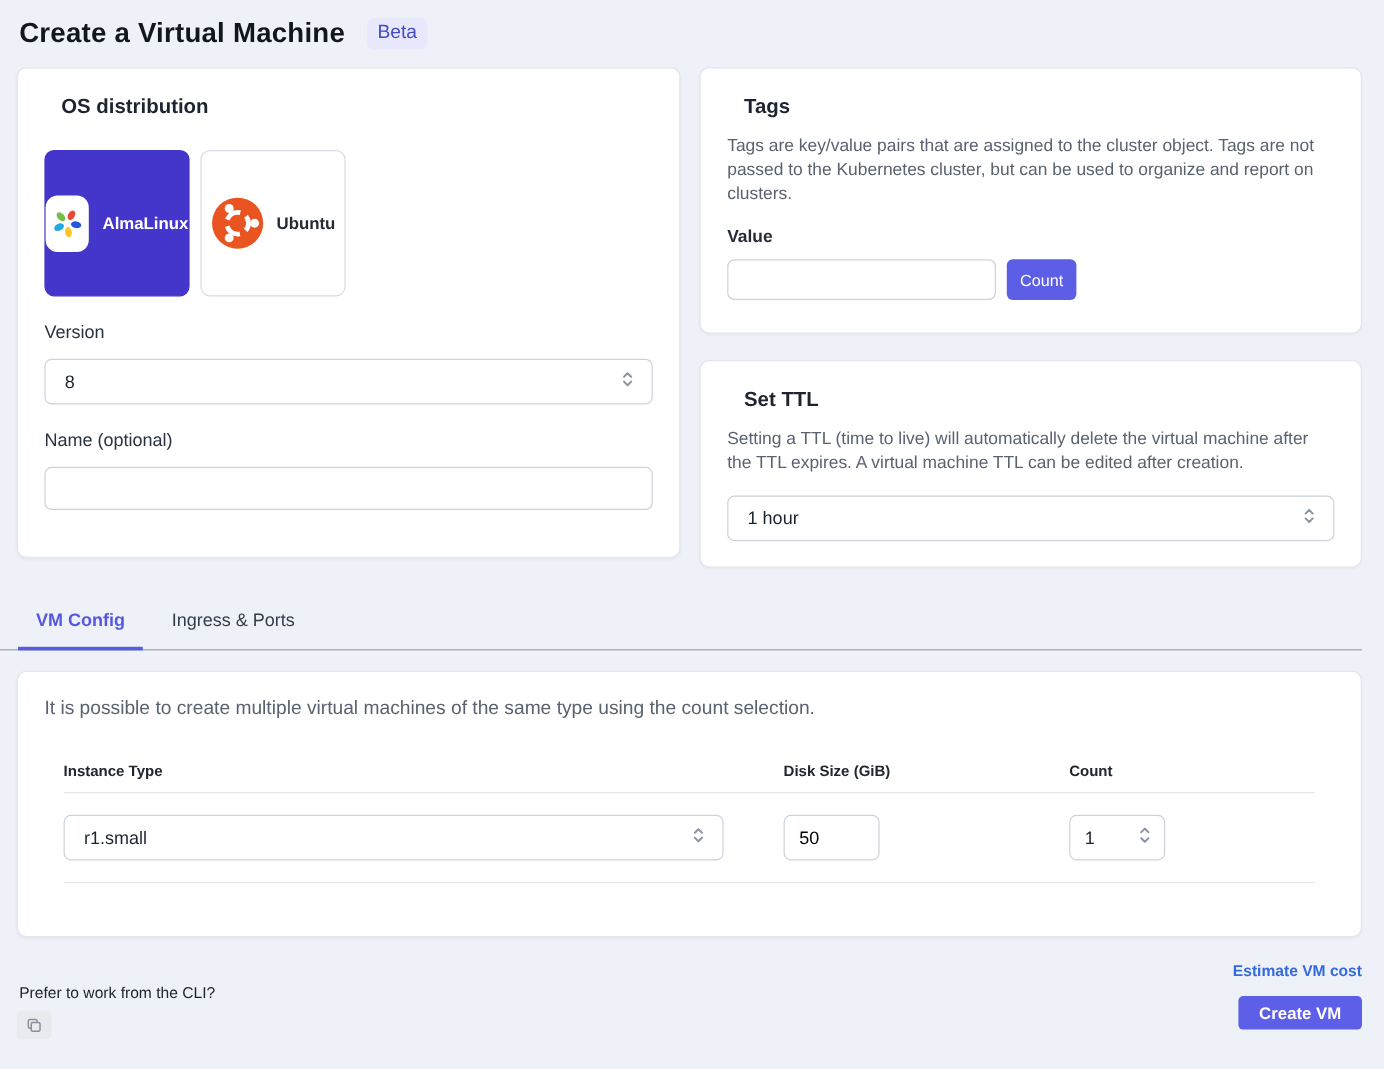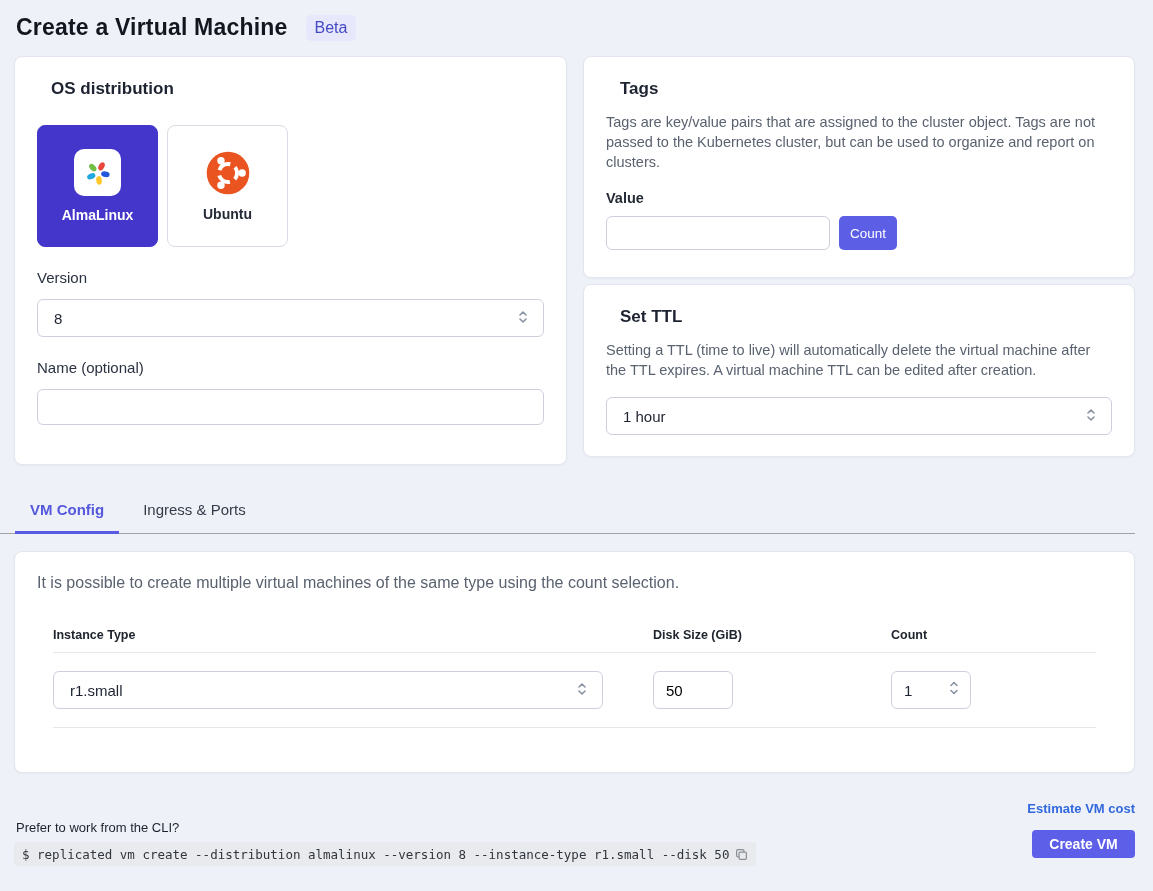--- a/index.html
+++ b/index.html
@@ -23,31 +23,31 @@
   
   .cards-row { display: flex; gap: 16px; margin: 15px 14px 0 14px; }
   .card {
     background: #fff; border: 1px solid #e3e6ee; border-radius: 8px;
     box-shadow: 0 1px 2px rgba(20,30,60,0.04);
   }
   .card-title { font-size: 17px; font-weight: 700; color: #1d2330; margin-left: 14px; }
   .card-desc { font-size: 14.5px; color: #5a6270; line-height: 20px; margin-top: 13px; }
 
   .left-col { width: 553px; }
-  .right-col { width: 552px; display: flex; flex-direction: column; gap: 6px; }
+  .right-col { width: 552px; display: flex; flex-direction: column; gap: 22px; }
 
   .os-card { height: 409px; padding: 22px; }
   .tags-card { height: 222px; padding: 22px; }
   .ttl-card { height: 173px; padding: 22px; }
 
   
   .tiles { display: flex; gap: 9px; margin-top: 26px; }
   .tile {
     width: 121px; height: 122px; border-radius: 8px; border: 1px solid #d8dce4;
-    background: #fff; display: flex; flex-direction: column; align-items: center;
+    background: #fff; display: flex; flex-direction: row; align-items: center;
     justify-content: center; gap: 11px; cursor: pointer;
   }
   .tile.selected { background: #4435cb; border-color: #4435cb; }
   .tile .tile-label { font-size: 14px; font-weight: 700; color: #252b36; }
   .tile.selected .tile-label { color: #fff; }
   .alma-iconbox {
     width: 47px; height: 47px; background: #fff; border-radius: 10px;
     display: flex; align-items: center; justify-content: center;
   }
 
@@ -273,21 +273,20 @@
         </div>
       </div>
     </div>
   </div>
 </div>
 
 <div class="footer">
   <a class="estimate-link">Estimate VM cost</a>
   <div class="cli-label">Prefer to work from the CLI?</div>
   <div class="cli-chip">
-    <span>$ replicated vm create --distribution almalinux --version 8 --instance-type r1.small --disk 50</span>
     <span class="copy-icon">
       <svg width="13" height="13" viewBox="0 0 16 16" fill="none" stroke="currentColor" stroke-width="1.5">
         <rect x="5" y="5" width="9" height="9" rx="1.5"></rect>
         <path d="M11 5 V3.5 A1.5 1.5 0 0 0 9.5 2 H3.5 A1.5 1.5 0 0 0 2 3.5 V9.5 A1.5 1.5 0 0 0 3.5 11 H5"></path>
       </svg>
     </span>
   </div>
   <button class="create-btn">Create VM</button>
 </div>
 

